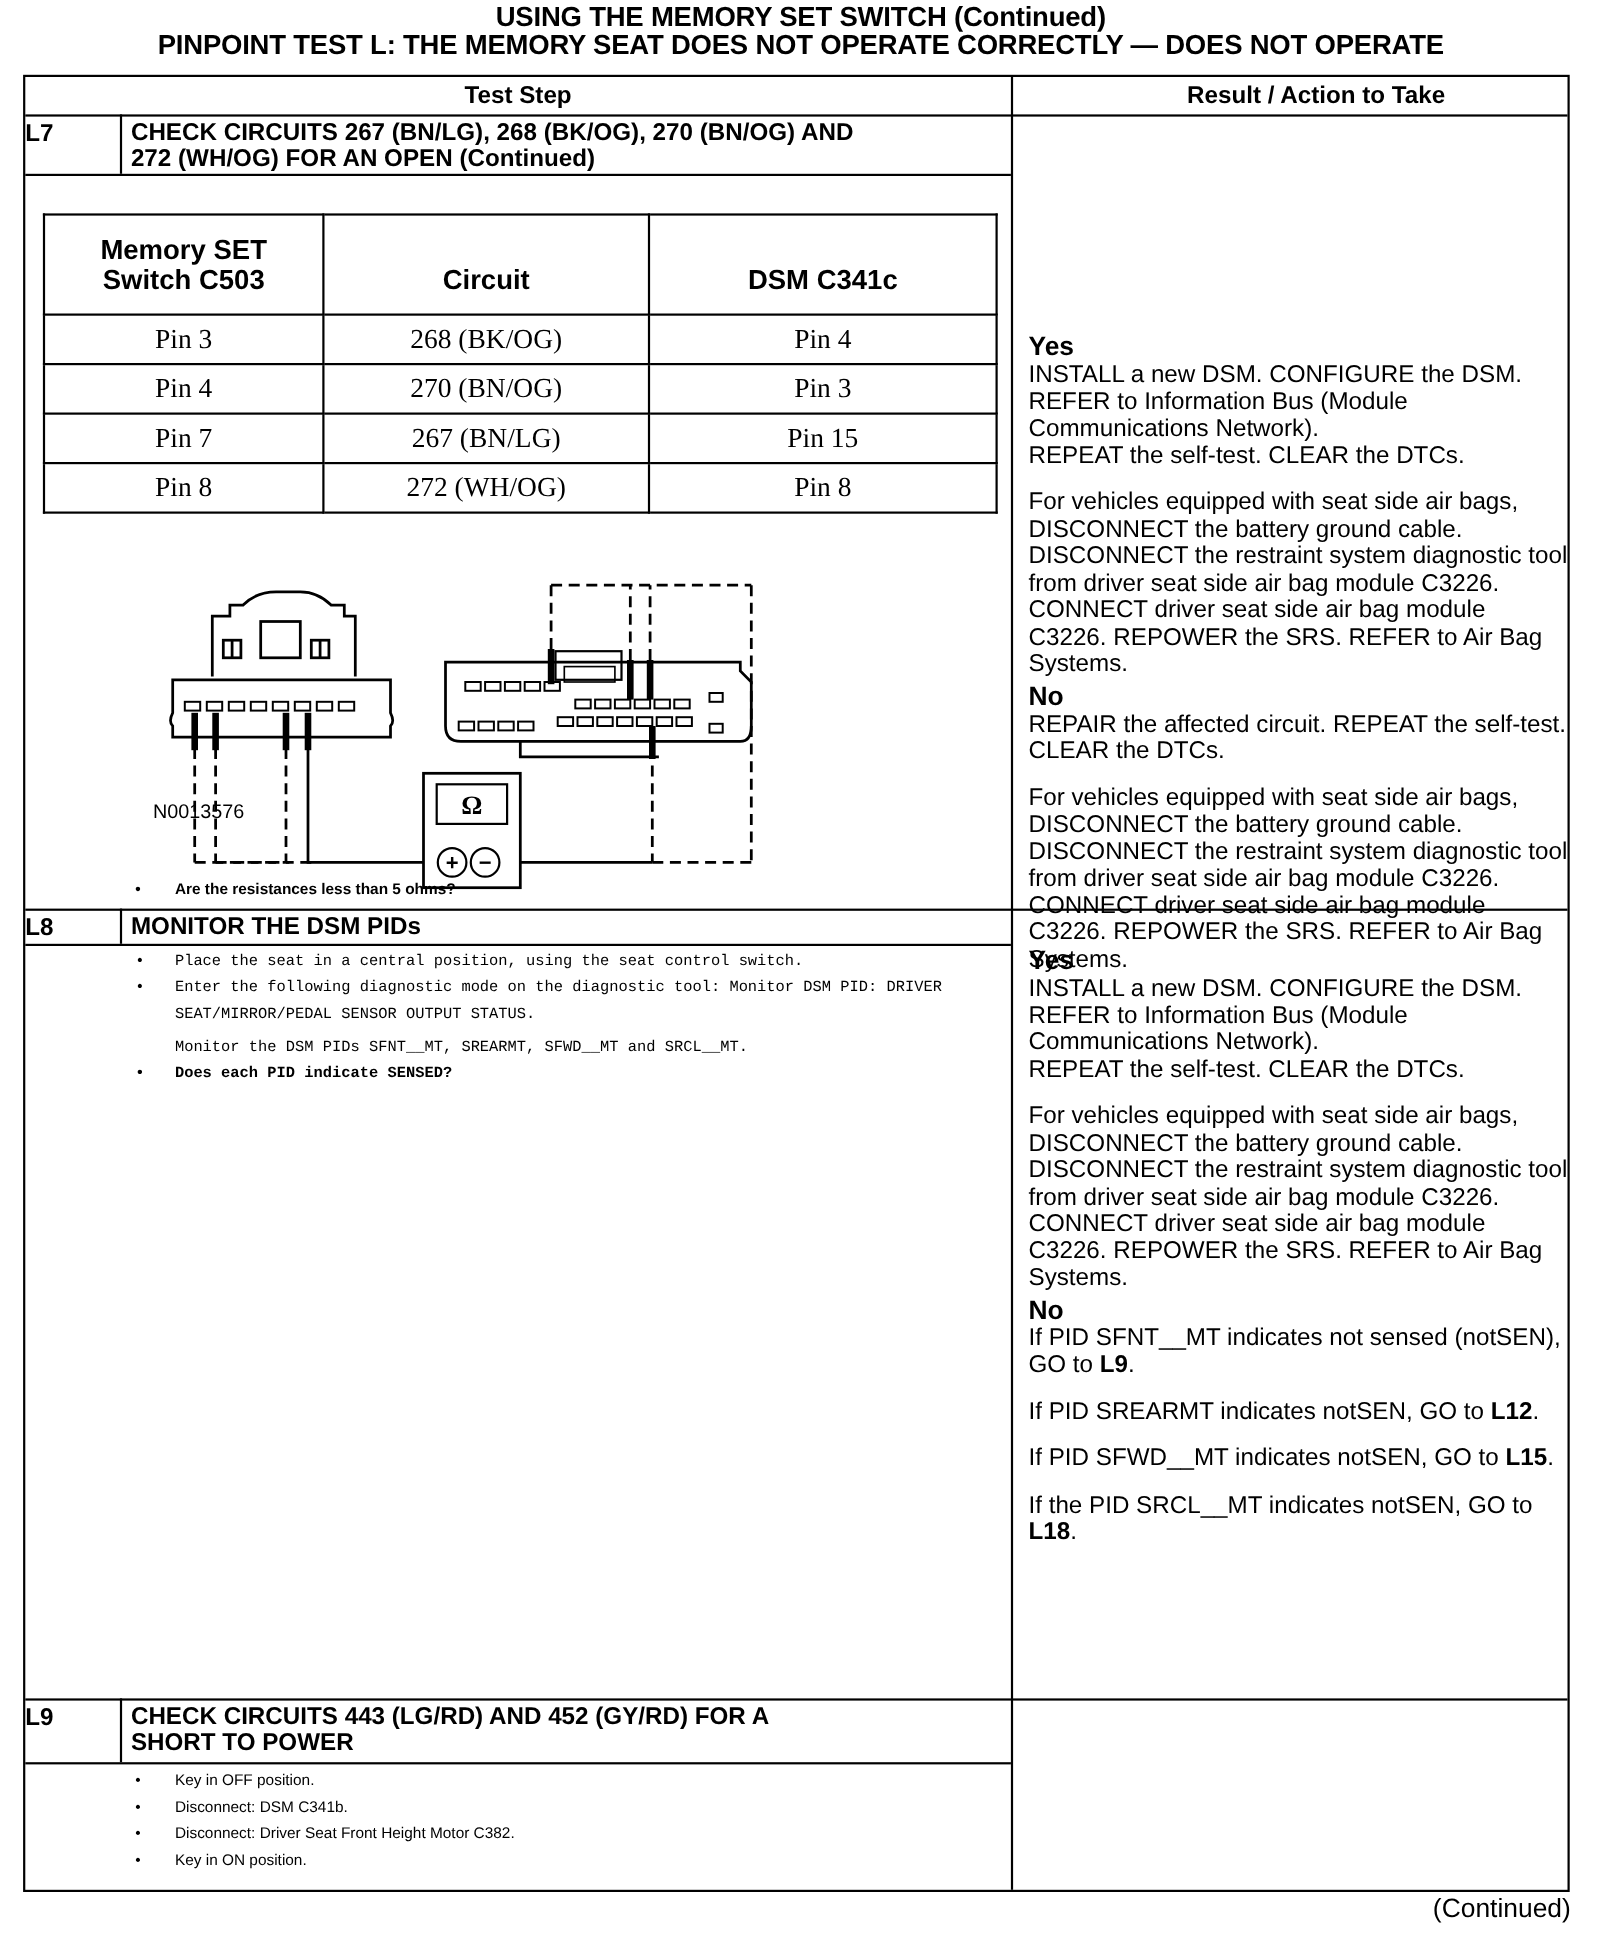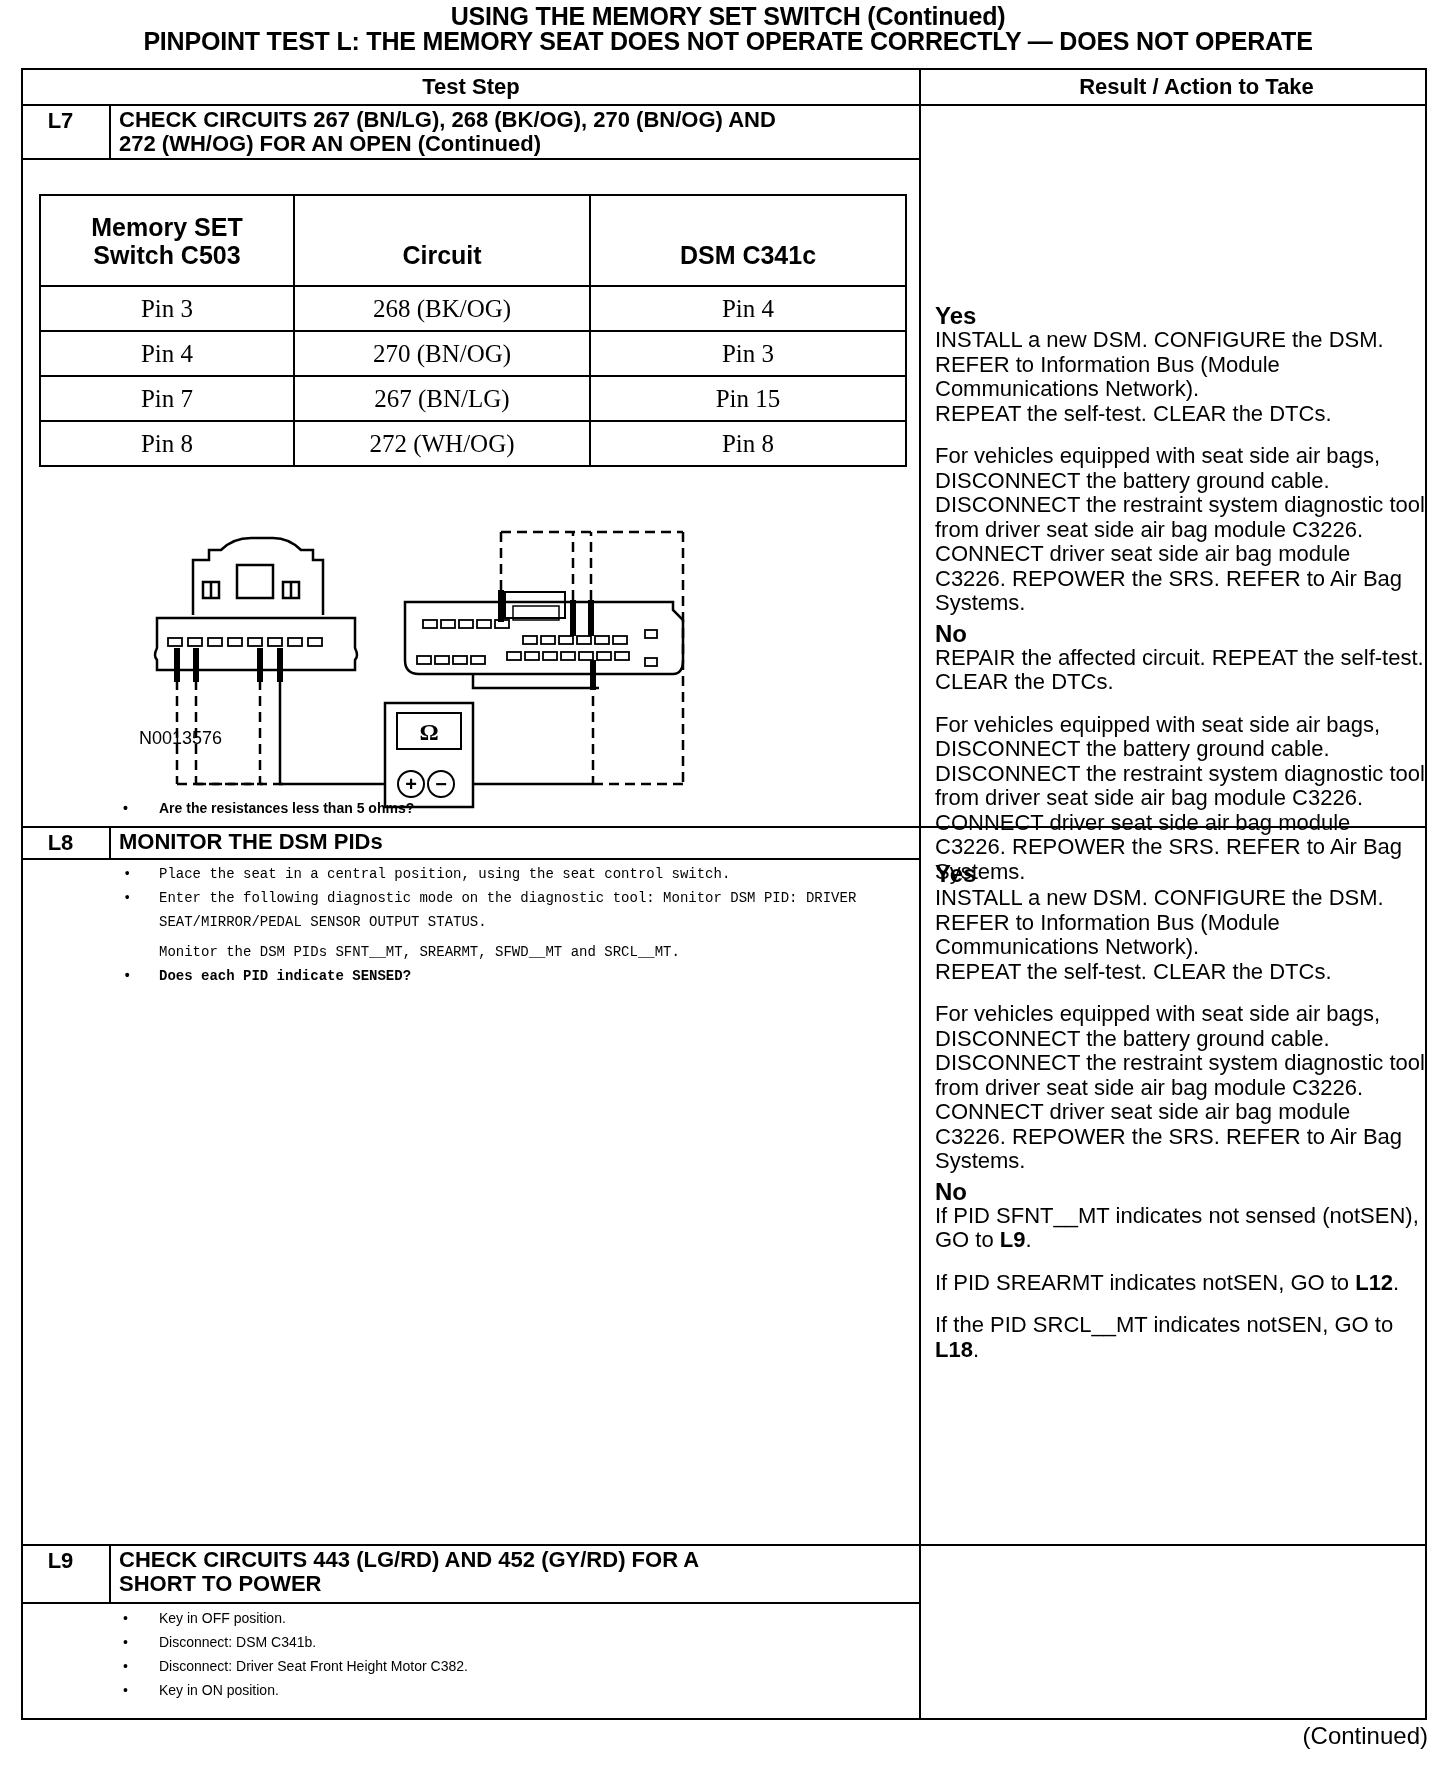--- a/index.html
+++ b/index.html
@@ -12,21 +12,21 @@
     text-align: center; font-weight: bold; font-size: 25px; line-height: 25px;
     letter-spacing: -0.2px;
   }
   .main-table {
     position: absolute; left: 21px; top: 68px; width: 1406px; height: 1652px;
     border: 2px solid #000; box-sizing: border-box;
   }
   .hline { position: absolute; background: #000; height: 2px; }
   .vline { position: absolute; background: #000; width: 2px; }
   .hdr { position: absolute; top: 0; height: 34px; line-height: 34px; font-weight: bold; font-size: 22px; text-align: center; }
-  .stepnum { position: absolute; left: 0; width: 75px; text-align: center; font-weight: bold; font-size: 22px; }
+  .stepnum { position: absolute; left: 0; width: 75px; font-weight: bold; font-size: 22px; }
   .steptitle { position: absolute; left: 96px; font-weight: bold; font-size: 22px; line-height: 24px; }
   .bullets { position: absolute; left: 96px; font-size: 14px; line-height: 24px; margin: 0; padding: 0; list-style: none; }
   .bullets li { position: relative; padding-left: 40px; }
   .bullets li::before { content: "•"; position: absolute; left: 4px; top: 0; }
   .bullets li.nob::before { content: ""; }
   .bullets li.gap { margin-top: 6px; }
   .b { font-weight: bold; }
   .result { position: absolute; left: 912px; width: 490px; font-size: 22px; line-height: 24.5px; }
   .result .yn { font-weight: bold; font-size: 24px; line-height: 24px; }
   .result p { margin: 0; }
@@ -226,20 +226,21 @@
     </ul>
 
     <div class="result" style="top:792px;">
       <div class="yn">Yes</div>
       <p>INSTALL a new DSM. CONFIGURE the DSM. REFER to Information Bus (Module Communications Network).</p>
       <p>REPEAT the self-test. CLEAR the DTCs.</p>
       <p class="gap">For vehicles equipped with seat side air bags, DISCONNECT the battery ground cable. DISCONNECT the restraint system diagnostic tool from driver seat side air bag module C3226. CONNECT driver seat side air bag module C3226. REPOWER the SRS.  REFER to Air Bag Systems.</p>
       <div class="yn" style="margin-top:6px;">No</div>
       <p><span>If PID SFNT__MT indicates not sensed (notSEN), GO to </span><b>L9</b>.</p>
       <p class="gap"><span>If PID SREARMT indicates notSEN, GO to </span><b>L12</b>.</p>
+      <p class="gap"><span>If PID SFWD__MT indicates notSEN, GO to </span><b>L15</b>.</p>
       <p class="gap"><span>If the PID SRCL__MT indicates notSEN, GO to </span><b>L18</b>.</p>
     </div>
   </div>
 
   <div class="hline" style="left:0; top:1474px; width:1402px;"></div>
 
   <div>
     <div class="stepnum" style="top:1478px;">L9</div>
     <div class="vline" style="left:86px; top:1474px; height:58px;"></div>
     <div class="steptitle" style="top:1478px;">

